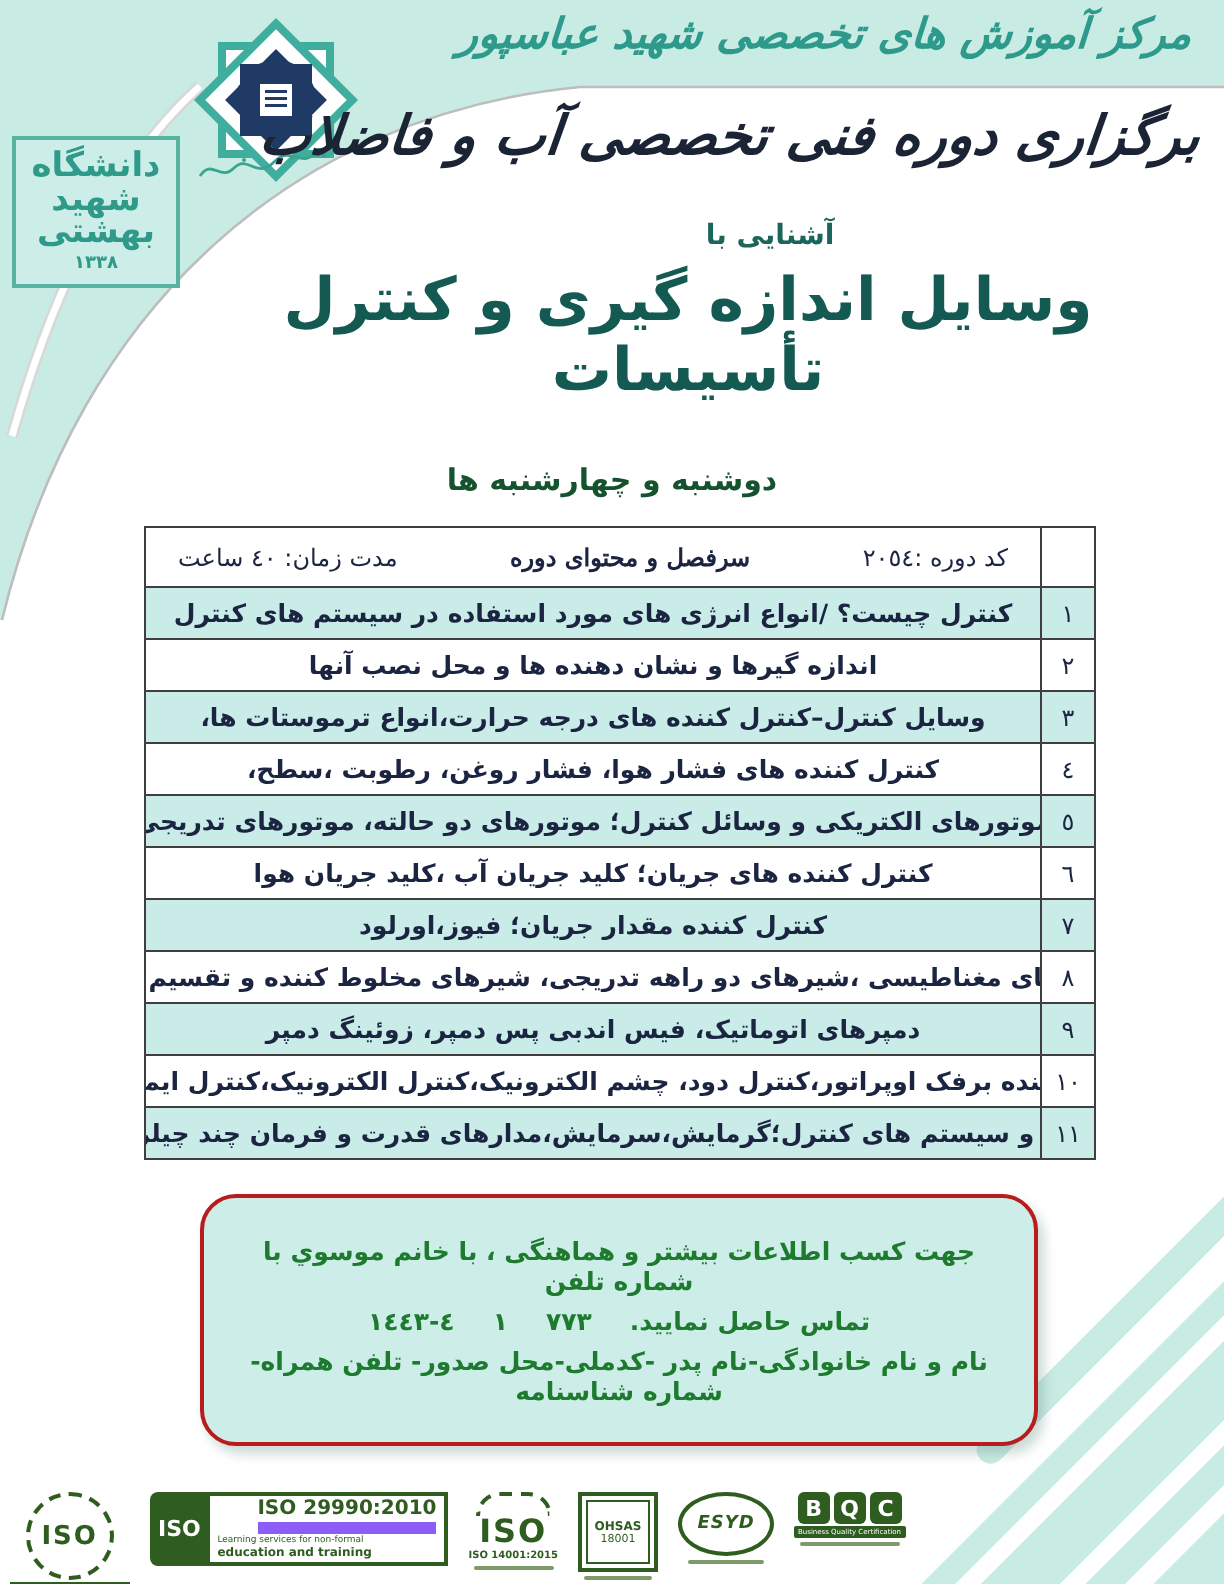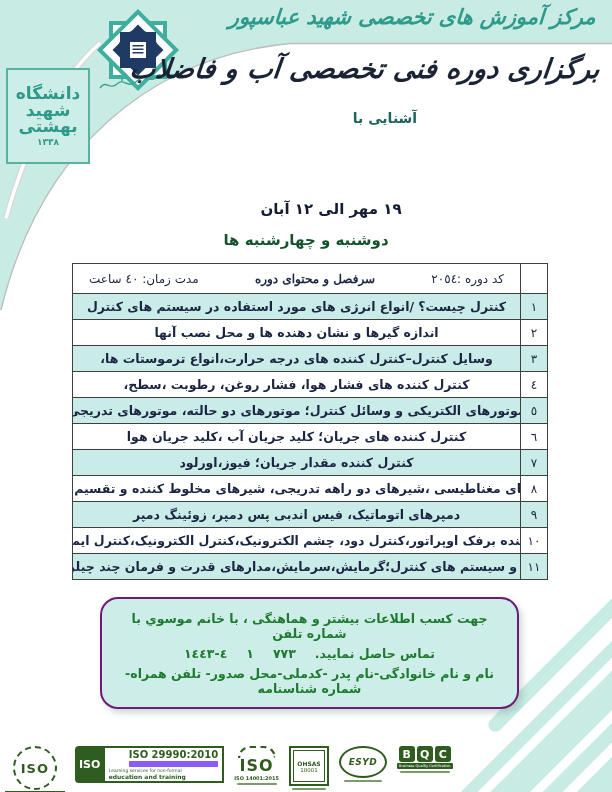--- a/index.html
+++ b/index.html
@@ -10,39 +10,39 @@
 
   
   .org-callig{top:5px;right:16px;font-size:21px;font-weight:bold;font-style:italic;color:#2e9a8b;direction:rtl;transform:skewX(-4deg);}
   .event-callig{top:53px;right:12px;font-size:27px;font-weight:bold;font-style:italic;color:#1b2434;direction:rtl;transform:skewX(-6deg);}
   .intro{top:110px;left:300px;width:170px;text-align:center;font-size:14px;font-weight:bold;color:#1c655c;direction:rtl;}
   .title{top:133px;left:80px;right:4px;text-align:center;font-size:30px;font-weight:bold;color:#155a52;direction:rtl;}
   .date-range{top:200px;left:50px;right:0;text-align:center;font-size:15px;font-weight:bold;color:#131c33;direction:rtl;}
   .weekdays{top:231px;left:0;right:0;text-align:center;font-size:15px;font-weight:bold;color:#14532d;direction:rtl;}
 
   
-  .beheshti{top:68px;left:6px;width:84px;height:96px;background:#cdeee8;border:2px solid #57b3a0;box-sizing:border-box;
+  .beheshti{top:68px;left:6px;width:84px;height:76px;background:#cdeee8;border:2px solid #57b3a0;box-sizing:border-box;
             display:flex;flex-direction:column;align-items:center;justify-content:center;color:#2f9a89;}
   .beheshti .bl{font-weight:bold;font-size:17px;line-height:0.98;letter-spacing:-1px;}
   .beheshti .byear{font-size:9px;margin-top:2px;font-weight:bold;}
 
   
   .course-table{left:72px;top:263px;width:476px;border:1px solid #3f3f3f;box-sizing:border-box;direction:rtl;}
   .t-head{display:flex;align-items:stretch;height:29px;border-bottom:1px solid #3f3f3f;background:#ffffff;}
   .t-row{display:flex;align-items:stretch;height:25px;border-bottom:1px solid #3f3f3f;background:#ffffff;}
   .t-row:last-child{border-bottom:none;}
   .t-row.alt{background:#c9ece8;}
   .numcell{width:26px;flex:0 0 26px;display:flex;align-items:center;justify-content:center;
            border-left:1px solid #3f3f3f;font-size:12px;color:#1b2440;}
   .cellcontent{flex:1;display:flex;align-items:center;justify-content:center;font-size:12.5px;font-weight:bold;color:#1b2440;padding:12px 4px;white-space:nowrap;overflow:hidden;}
   .headcontent{flex:1;display:flex;align-items:center;justify-content:space-between;padding:0 16px;font-size:12px;color:#1b2440;}
   .headcontent .mid{font-weight:bold;font-family:"DejaVu Serif",serif;}
 
   
-  .info-box{left:100px;top:597px;width:419px;height:112px;background:#cdeee8;border:2px solid #701a75;border-radius:18px;
+  .info-box{left:100px;top:597px;width:419px;height:126px;background:#cdeee8;border:2px solid #b91c1c;border-radius:18px;
             box-sizing:border-box;box-shadow:3px 4px 6px rgba(110,150,140,.35);
             display:flex;flex-direction:column;justify-content:center;gap:5px;padding:6px 10px;}
   .info-line{direction:rtl;text-align:center;font-size:12.5px;font-weight:bold;color:#1e7a2e;}
   .phone-line{display:flex;direction:ltr;justify-content:center;align-items:center;gap:19px;font-size:12.5px;font-weight:bold;color:#1e7a2e;}
   .underline{text-decoration:underline;}
 
   
   .certs{left:5px;top:746px;display:flex;align-items:flex-start;gap:10px;color:#2f5c1f;}
   .cert{display:flex;flex-direction:column;align-items:center;}
   .fineprint{height:2px;background:#7d9a6b;margin-top:2px;border-radius:1px;}
@@ -115,21 +115,21 @@
   <div class="abs beheshti" dir="rtl">
     <div class="bl">دانشگاه</div>
     <div class="bl">شهید</div>
     <div class="bl">بهشتی</div>
     <div class="byear">۱۳۳۸</div>
   </div>
 
   <div class="abs org-callig">مرکز آموزش های تخصصی شهید عباسپور</div>
   <div class="abs event-callig">برگزاری دوره فنی تخصصی آب و فاضلاب</div>
   <div class="abs intro">آشنایی با</div>
-  <div class="abs date-range">۱۹ مهر الی ۱۲ آبان</div>
+  <div class="abs title">وسایل اندازه گیری و کنترل تأسیسات</div>
   <div class="abs weekdays">دوشنبه و چهارشنبه ها</div>
 
   <div class="abs course-table">
     <div class="t-head">
       <div class="numcell"></div>
       <div class="headcontent">
         <span>کد دوره :٢٠٥٤</span>
         <span class="mid">سرفصل و محتوای دوره</span>
         <span>مدت زمان: ٤٠ ساعت</span>
       </div>

